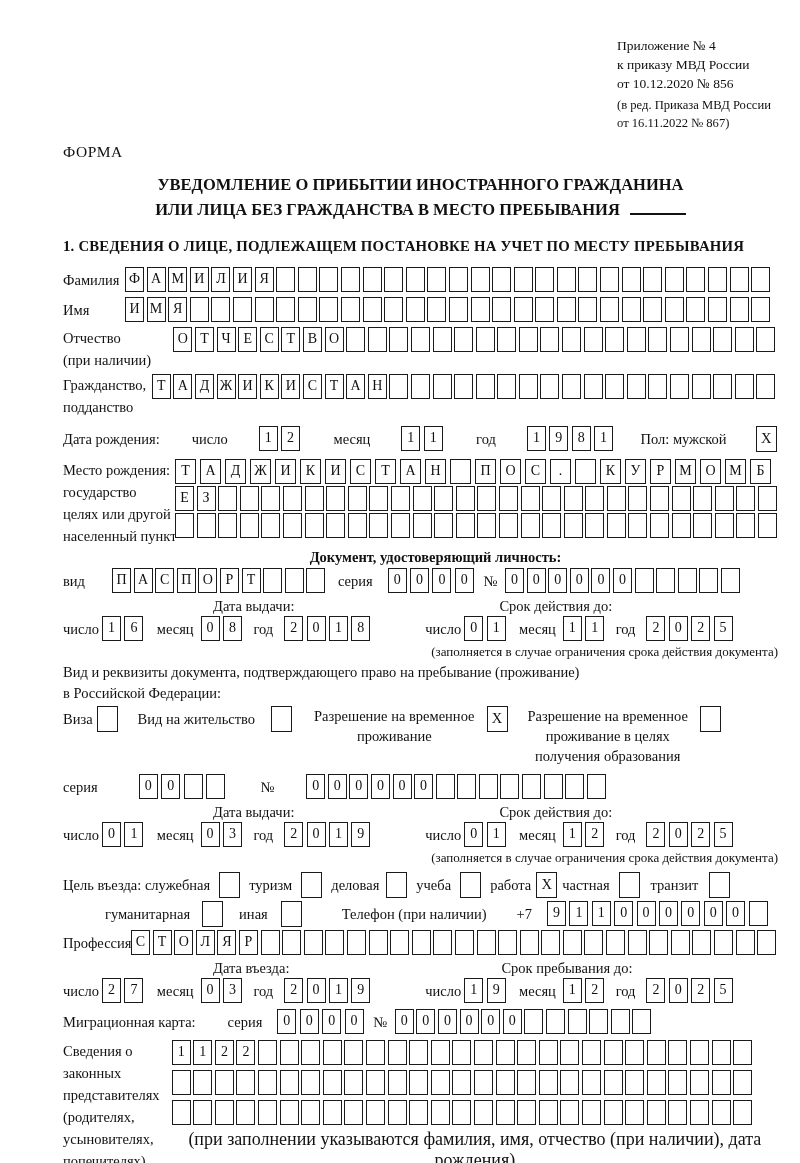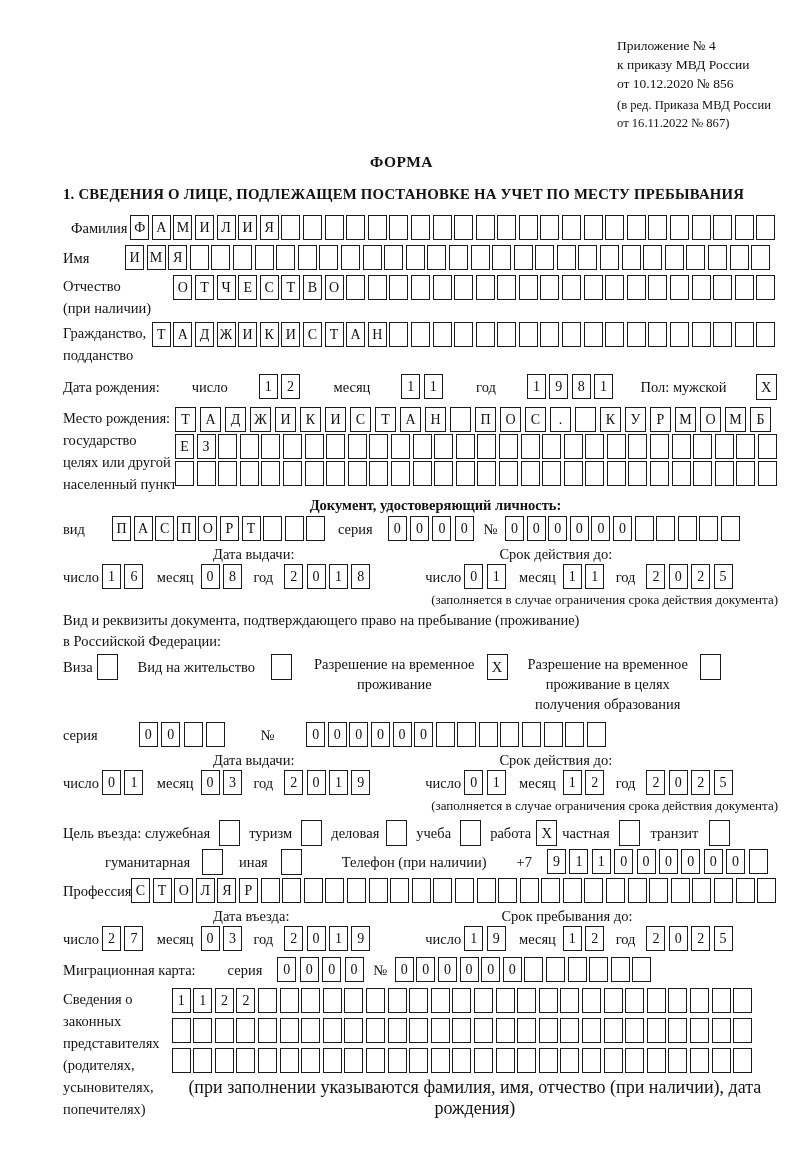--- a/index.html
+++ b/index.html
@@ -8,21 +8,21 @@
     width:800px; height:1163px;
     color:#111;
     font-family:"Liberation Serif","DejaVu Serif",serif;
     font-size:14.5px;
     overflow:hidden;
   }
   .page { width:800px; height:1163px; padding:36px 22px 14px 63px; overflow:hidden; position:relative; background:#fff; }
 
   .hdr { margin-left:554px; width:200px; font-size:13.5px; line-height:1.42; }
   .hdr-sub { font-size:12.6px; line-height:1.42; margin-top:4px; }
-  .forma { text-align:center; font-weight:bold; font-size:15.5px; margin-top:20px; padding-right:38px; letter-spacing:0.5px; }
+  .forma { text-align:left; font-weight:normal; font-size:15.5px; margin-top:10px; padding-right:38px; letter-spacing:0.5px; }
 
   .title { text-align:center; font-weight:bold; font-size:16.5px; line-height:1.5; margin-top:12px; }
   .title-underline { display:inline-block; width:56px; border-bottom:2px solid #111; height:14px; margin-left:10px; }
 
   .sec-heading { font-weight:bold; font-size:14.8px; margin-top:15px; letter-spacing:0.2px; }
 
   .row { display:flex; align-items:flex-start; margin-top:3px; }
   .vlbl { line-height:27px; white-space:nowrap; }
   .lbl-lines > div { line-height:22px; white-space:nowrap; }
   .cells { display:flex; flex-wrap:nowrap; }
@@ -38,36 +38,40 @@
   .cbox {
     flex:0 0 auto; width:21px; height:26px;
     border:1.8px solid #1b1b1b;
     display:flex; align-items:center; justify-content:center;
     font-size:14.5px; background:#fff;
   }
   .note { font-size:13px; text-align:right; margin-top:1px; }
   .center-note { font-size:18px; margin-top:4px; }
   .subcol-labels { display:flex; margin-top:3px; font-size:14.5px; }
   .opt-label { text-align:center; line-height:1.38; white-space:nowrap; }
-  .mt2{margin-top:2px;} .mt4{margin-top:4px;} .mt6{margin-top:6px;} .mt8{margin-top:8px;gap:24px;} .mt12{margin-top:12px;margin-left:8px;}
+  .mt2{margin-top:2px;} .mt4{margin-top:4px;} .mt6{margin-top:6px;} .mt8{margin-top:8px;gap:24px;} .mt12{margin-top:12px;}
 </style>
 </head>
 <body>
 
 <div class="page">
 
   <div class="hdr">
     <div>Приложение № 4</div>
     <div>к приказу МВД России</div>
     <div>от 10.12.2020 № 856</div>
     <div class="hdr-sub">(в ред. Приказа МВД России</div>
     <div class="hdr-sub" style="margin-top:0">от 16.11.2022 № 867)</div>
   </div>
   <div class="forma">ФОРМА</div>
 
+  <div class="title">
+    <div>УВЕДОМЛЕНИЕ О ПРИБЫТИИ ИНОСТРАННОГО ГРАЖДАНИНА</div>
+    <div><span>ИЛИ ЛИЦА БЕЗ ГРАЖДАНСТВА В МЕСТО ПРЕБЫВАНИЯ</span><span class="title-underline"></span></div>
+  </div>
 
   <div class="sec-heading">1. СВЕДЕНИЯ О ЛИЦЕ, ПОДЛЕЖАЩЕМ ПОСТАНОВКЕ НА УЧЕТ ПО МЕСТУ ПРЕБЫВАНИЯ</div>
 
   <div class="row mt12">
     <div class="vlbl" style="width:62px">Фамилия</div>
     <div class="cells">
         <div class="cell">Ф</div>
         <div class="cell">А</div>
         <div class="cell">М</div>
         <div class="cell">И</div>

